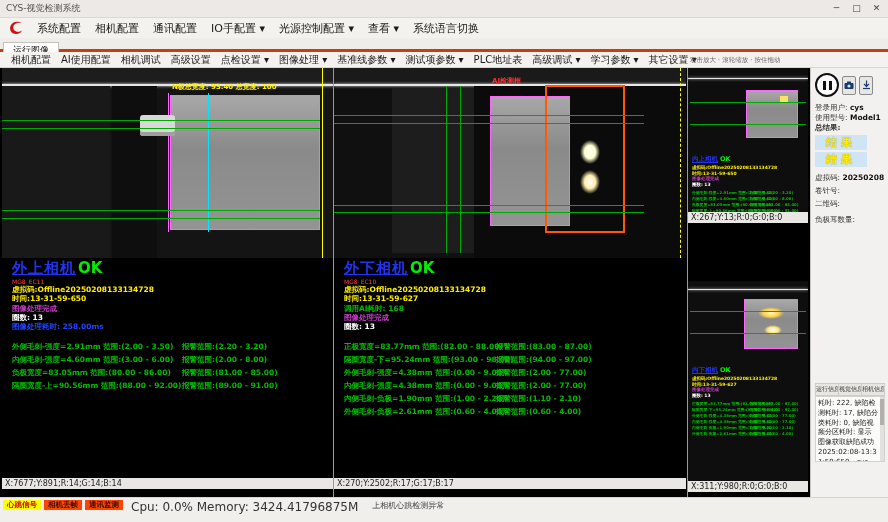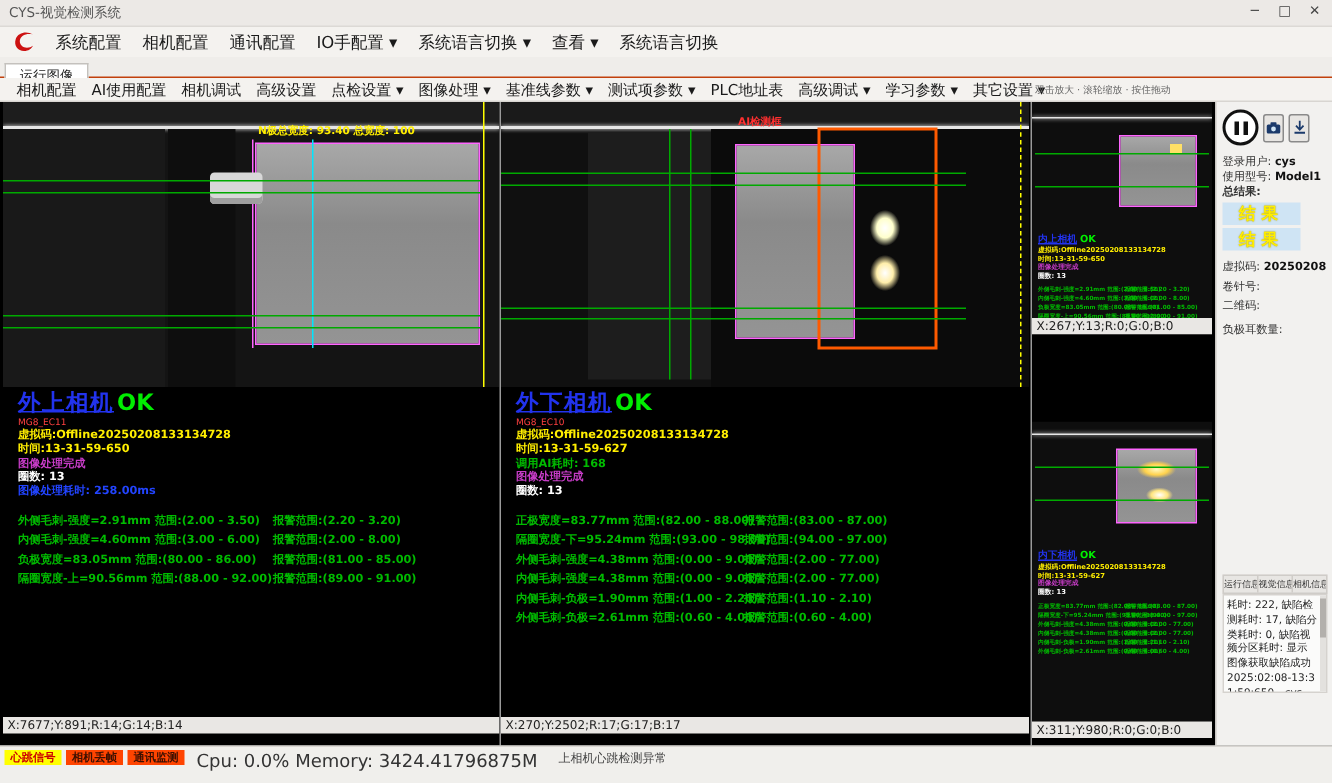--- a/index.html
+++ b/index.html
@@ -8,21 +8,21 @@
   .abs{position:absolute;}
   
   .titlebar{top:0;left:0;width:888px;height:18px;background:#ece9e6;border-bottom:1px solid #dcd9d5;
     font-size:9px;color:#555;display:flex;align-items:center;padding-left:6px;}
   .win-controls{position:absolute;right:3px;top:1px;display:flex;gap:3px;}
   .win-btn{width:17px;height:14px;font-size:9px;line-height:14px;text-align:center;color:#444;}
   .menubar{top:18px;left:0;width:888px;height:20px;background:#f4f2ef;display:flex;align-items:center;padding-left:8px;}
   .logo{width:17px;height:16px;margin-right:5px;flex:0 0 auto;}
   .menu-list{display:flex;align-items:center;}
   .menu-item{padding:0 7px;font-size:11px;color:#1a1a1a;white-space:nowrap;cursor:default;}
-  .tabstrip{top:38px;left:0;width:888px;height:14px;background:#efedea;border-bottom:1px solid #c2410c;}
+  .tabstrip{top:38px;left:0;width:888px;height:14px;background:#efedea;border-bottom:3px solid #c2410c;}
   .tab{display:inline-block;margin-left:3px;padding:1px 9px 0 9px;height:14px;background:#fff;
     border:1px solid #c4c1bd;border-bottom:1px solid #fff;font-size:9px;color:#222;}
   .toolbar{top:52px;left:0;width:888px;height:16px;background:#f4f2ef;border-bottom:1px solid #d8d5d1;
     display:flex;align-items:center;padding-left:6px;}
   .tool-list{display:flex;align-items:center;}
   .tool-item{padding:0 5px;font-size:10px;color:#1a1a1a;white-space:nowrap;}
   .view-hint{left:690px;top:56px;width:118px;font-size:6.5px;color:#666;white-space:nowrap;overflow:hidden;}
   
   .main{top:68px;left:0;width:888px;height:429px;background:#000;}
   .vdiv{position:absolute;top:0;width:1px;height:429px;background:#9a9a9a;}
@@ -102,21 +102,21 @@
     <span class="logo">
       <svg viewBox="0 0 17 16" width="17" height="16">
           <path d="M14 3 C10 0.5 4 1.5 2.5 6 C1 10.5 4 14 8 14 C11 14 13 12.5 14 10.5 C12 12 8.5 12.5 6.5 10.5 C4.5 8.5 5 5.5 7 4 C9 2.5 12 2.5 14 3 Z" fill="#cc1111"></path>
         </svg>
     </span>
     <span class="menu-list">
         <span class="menu-item">系统配置</span>
         <span class="menu-item">相机配置</span>
         <span class="menu-item">通讯配置</span>
         <span class="menu-item">IO手配置 ▾</span>
-        <span class="menu-item">系统语言切换 ▾</span>
+        <span class="menu-item">光源控制配置 ▾</span>
         <span class="menu-item">查看 ▾</span>
         <span class="menu-item">系统语言切换</span>
       </span>
   </div>
 
   <div class="abs tabstrip">
     <span class="tab">运行图像</span>
   </div>
 
   <div class="abs toolbar">

